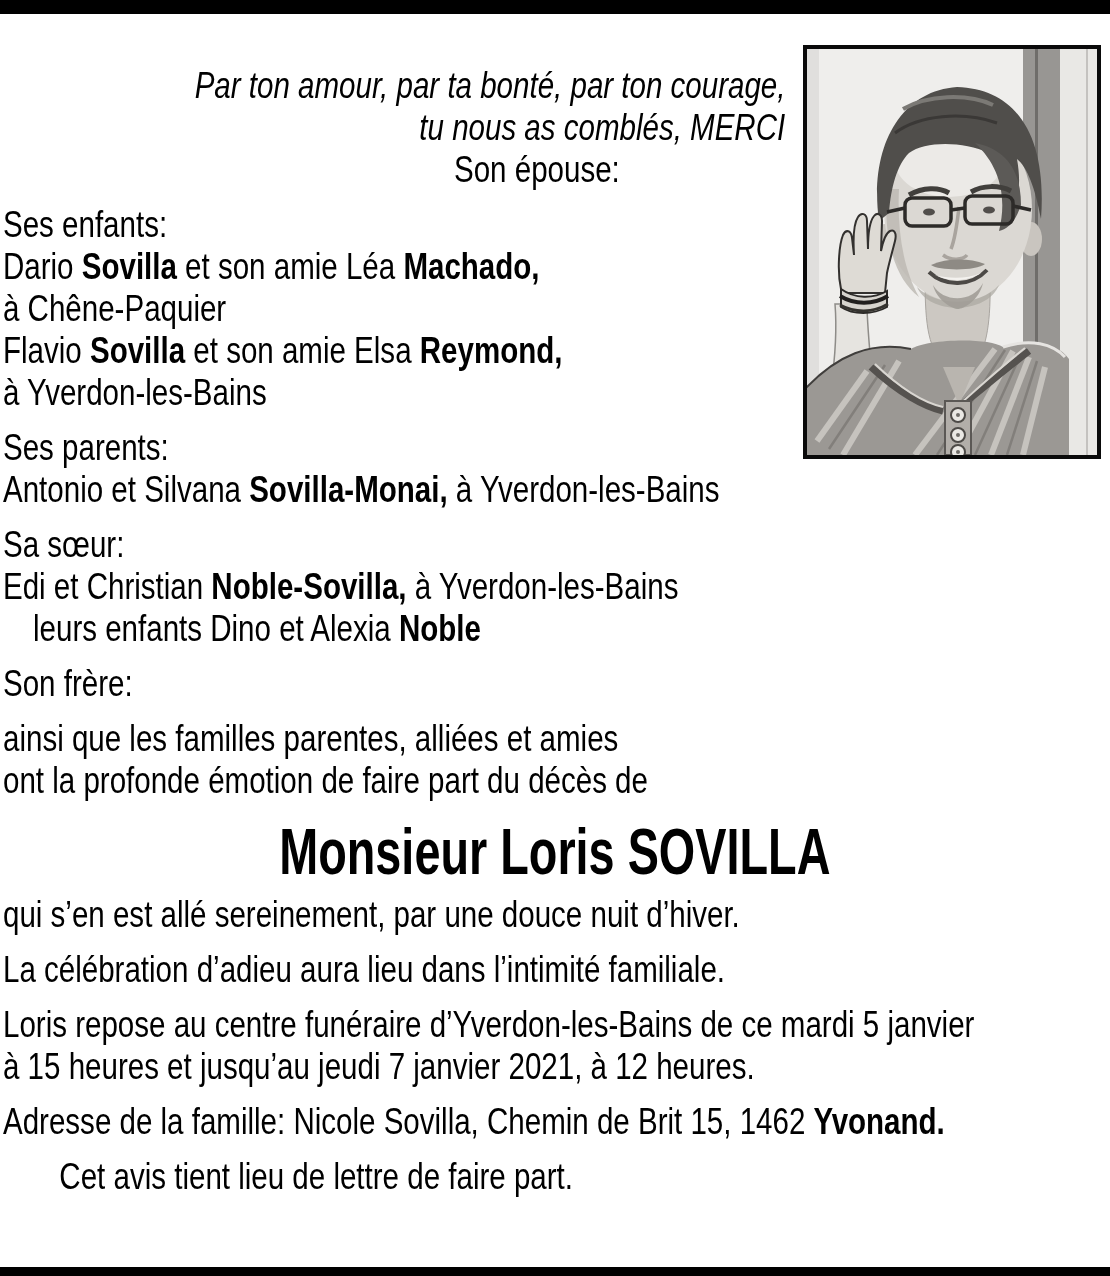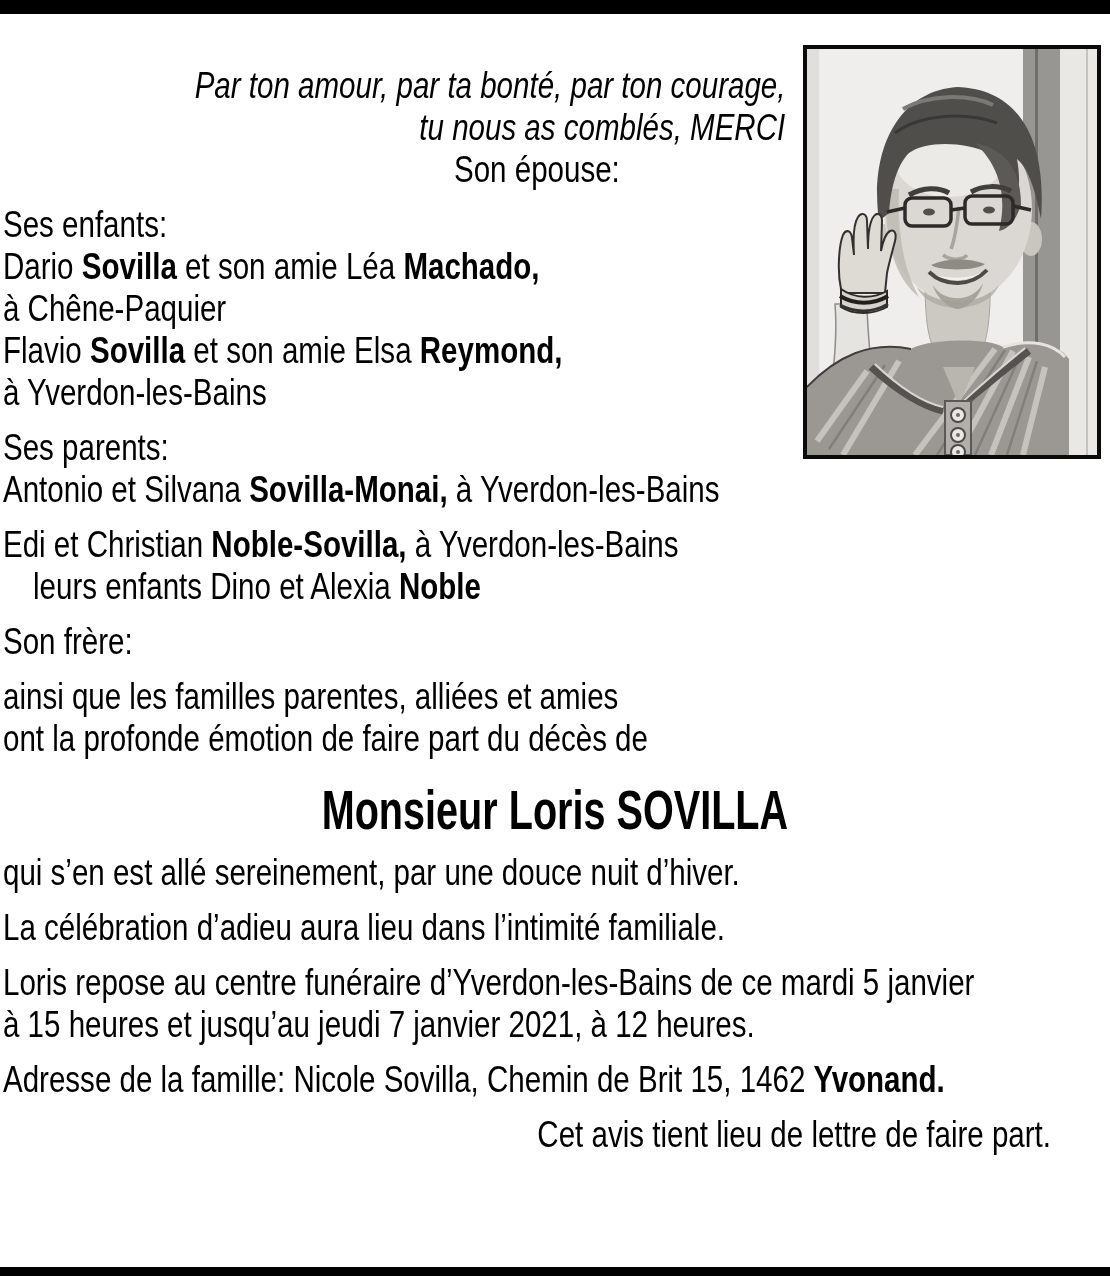--- a/index.html
+++ b/index.html
@@ -55,28 +55,28 @@
     font-style: italic;
   }
   .para-epigraph .line { position: absolute; right: 322px; }
   .para-epigraph .eline1 { top: 0; }
   .para-epigraph .eline2 { top: 42px; }
   .para-epigraph .cond { transform-origin: 100% 50%; }
 
   
   .para-title { margin-top: 8px; text-align: center; }
   .para-title .line {
-    font-size: 55px;
+    font-size: 65px;
     line-height: 84px;
     font-weight: 700;
   }
   .para-title .cond { transform: scaleX(0.72); transform-origin: 50% 50%; }
 
   
-  .para-center { text-align: right; }
+  .para-center { text-align: left; }
   .para-center .cond { transform-origin: 50% 50%; }
 </style>
 </head>
 <body>
 
 <div class="page">
   <div class="topbar"></div>
 
   <div class="photo-frame">
     <svg viewBox="0 0 290 406" width="290" height="406" aria-hidden="true">
@@ -185,20 +185,21 @@
           <div class="line"><span class="cond"><span>Dario </span><b>Sovilla</b><span> et son amie Léa </span><b>Machado,</b></span></div>
           <div class="line"><span class="cond"><span>à Chêne-Paquier</span></span></div>
           <div class="line"><span class="cond"><span>Flavio </span><b>Sovilla</b><span> et son amie Elsa </span><b>Reymond,</b></span></div>
           <div class="line"><span class="cond"><span>à Yverdon-les-Bains</span></span></div>
         </div>
         <div class="para para-body">
           <div class="line"><span class="cond"><span>Ses parents:</span></span></div>
           <div class="line"><span class="cond"><span>Antonio et Silvana </span><b>Sovilla-Monai,</b><span> à Yverdon-les-Bains</span></span></div>
         </div>
         <div class="para para-body">
+          <div class="line"><span class="cond"><span>Sa sœur:</span></span></div>
           <div class="line"><span class="cond"><span>Edi et Christian </span><b>Noble-Sovilla,</b><span> à Yverdon-les-Bains</span></span></div>
           <div class="line indent"><span class="cond"><span>leurs enfants Dino et Alexia </span><b>Noble</b></span></div>
         </div>
         <div class="para para-body">
           <div class="line"><span class="cond"><span>Son frère:</span></span></div>
         </div>
         <div class="para para-body">
           <div class="line"><span class="cond"><span>ainsi que les familles parentes, alliées et amies</span></span></div>
           <div class="line"><span class="cond"><span>ont la profonde émotion de faire part du décès de</span></span></div>
         </div>

